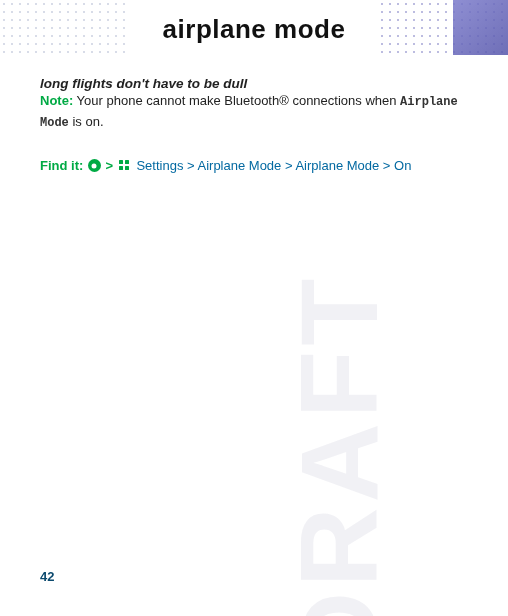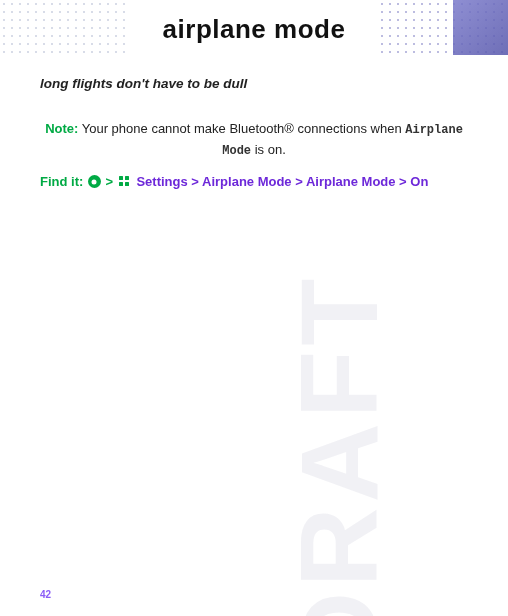--- a/index.html
+++ b/index.html
@@ -70,36 +70,35 @@
     
     .content {
       padding: 18px 40px 20px 40px;
     }
 
     .subtitle {
       font-style: italic;
       font-weight: bold;
       font-size: 13.5px;
       color: #222222;
-      margin-bottom: 28px;
+      margin-bottom: 0;
     }
 
     .body-text {
       font-size: 13px;
       color: #222222;
       line-height: 1.55;
       margin-bottom: 12px;
     }
 
     .note-line {
       font-size: 13px;
       color: #222222;
       line-height: 1.55;
-      margin-bottom: 12px;
-      text-align: center;
+      margin-bottom: 24px;
     }
 
     .note-label {
       color: #00aa44;
       font-weight: bold;
     }
 
     .find-it-line {
       font-size: 13px;
       color: #00aa44;
@@ -107,22 +106,22 @@
       line-height: 1.6;
       margin-bottom: 12px;
     }
 
     .find-it-line .find-label {
       color: #00aa44;
       font-weight: bold;
     }
 
     .find-it-line .path-text {
-      color: #6d28d9;
-      font-weight: bold;
+      color: #0369a1;
+      font-weight: normal;
     }
 
     
     .icon-circle {
       display: inline-block;
       width: 13px;
       height: 13px;
       border-radius: 50%;
       background: #00aa44;
       vertical-align: middle;
@@ -164,25 +163,25 @@
       display: inline;
       font-family: 'Courier New', monospace;
       font-size: 12px;
       font-weight: bold;
       color: #333;
     }
 
     
     .footer {
       position: absolute;
-      bottom: 16px;
+      bottom: 32px;
       left: 40px;
-      font-size: 10px;
-      font-weight: bold;
-      color: #8b5cf6;
+      font-size: 13px;
+      font-weight: bold;
+      color: #0c4a6e;
     }
 
     
     .draft-watermark {
       position: absolute;
       bottom: 80px;
       right: -30px;
       font-size: 110px;
       font-weight: 900;
       color: rgba(180, 180, 200, 0.18);

